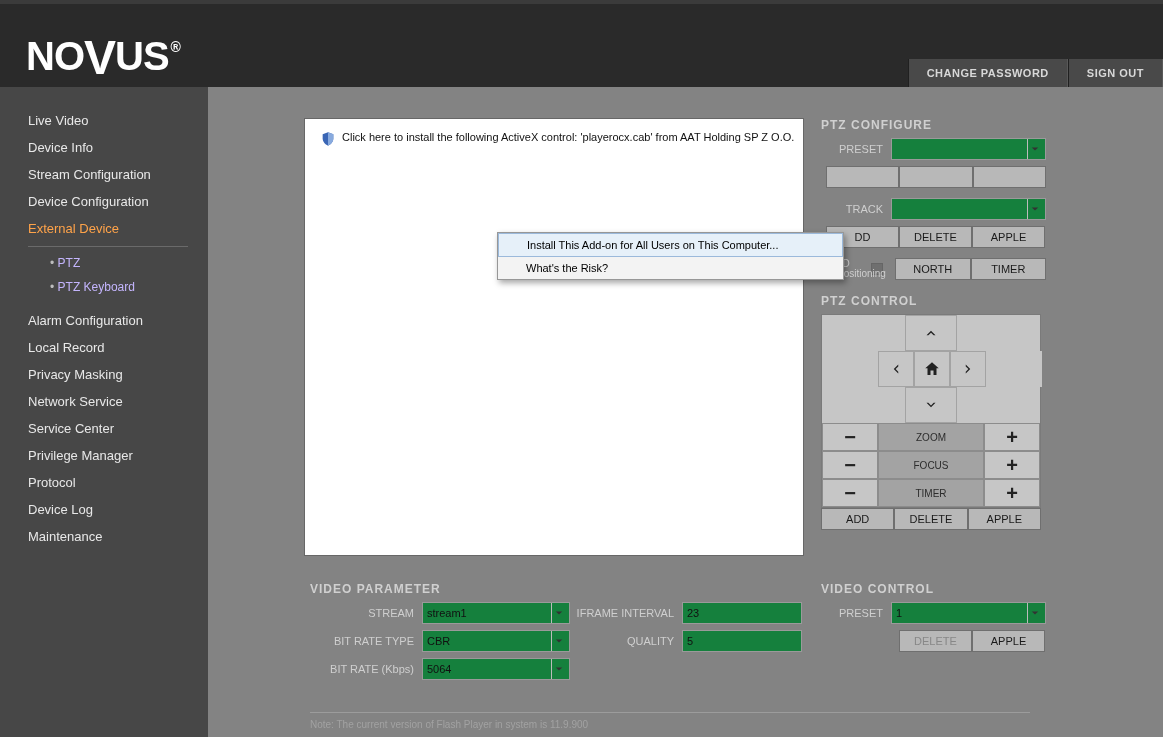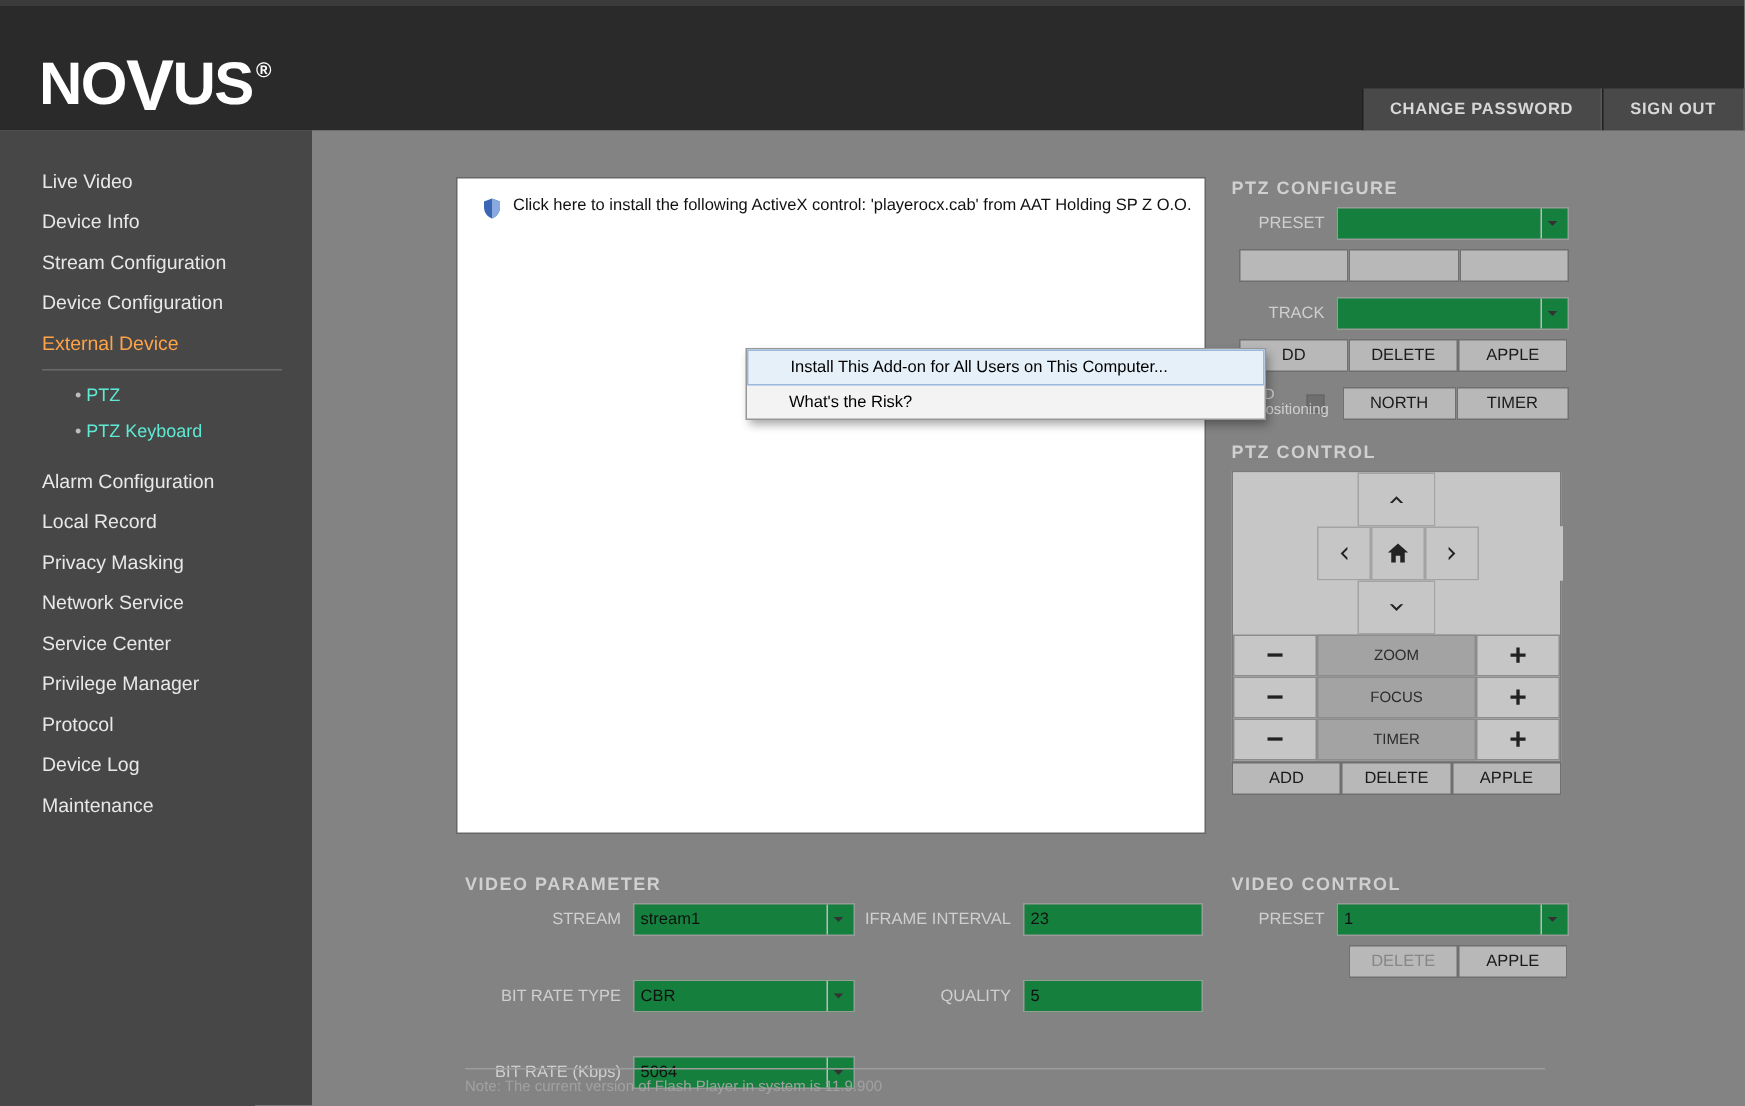--- a/index.html
+++ b/index.html
@@ -9,21 +9,21 @@
   .logo { margin-left:26px; margin-top:22px; font-size:40px; font-weight:900; color:#fff; letter-spacing:-1px; font-family: Arial, Helvetica, sans-serif;}
   .logo .big { font-size:48px; position:relative; top:4px;}
   .logo .reg { font-size:14px; position:relative; top:-18px; left:2px;}
   .header-right { align-self:flex-end; display:flex; }
   .header-btn { background:#494949; border-right:1px solid #595959; border-left:1px solid #202020; color:#d8d8d8; font-size:11px; font-weight:bold; letter-spacing:0.5px; padding:0 18px; height:28px; display:flex; align-items:center; cursor:pointer;}
   .main { display:flex; height:650px;}
   .sidebar { width:208px; background:#474747; padding-top:20px;}
   .side-item { color:#e8e8e8; font-size:13px; padding:6px 0 6px 28px; cursor:pointer;}
   .side-item.active { color:#ffa349; }
   .side-hr { border:none; border-top:1px solid #6a6a6a; margin:4px 20px 4px 28px;}
-  .sub-item { color:#5eead4; font-size:12px; padding:5px 0 5px 50px; cursor:pointer;}
+  .sub-item { color:#c4b5fd; font-size:12px; padding:5px 0 5px 50px; cursor:pointer;}
   .sub-item::before{ content:"• "; color:#bdbdbd;}
   .content { flex:1; background:#838383; position:relative;}
   
   .video-area { position:absolute; left:96px; top:31px; width:500px; height:438px; background:#fff; border:1px solid #676767;}
   .activex-msg { position:absolute; left:15px; top:12px; color:#111; font-size:11px; display:flex; align-items:flex-start; gap:6px;}
   .shield-icon{ width:16px;height:16px; }
   
   .ctx-menu { position:absolute; left:497px; top:232px; width:347px; background:#f3f3f3; border:1px solid #979797; box-shadow:2px 3px 6px rgba(0,0,0,0.35);}
   .ctx-item { font-size:11px; color:#000; padding:5px 10px 5px 28px; border-bottom:1px solid #e0e0e0; cursor:default;}
   .ctx-item.highlight{ background:#e6f0f9; border:1px solid #9bb9db;}
@@ -52,21 +52,21 @@
   .pad-lbl{ flex:1; display:flex;align-items:center;justify-content:center; border:1px solid #8c8c8c; background:#a3a3a3; color:#2c2c2c; font-size:10px;}
   .pad-btn{ width:56px; display:flex;align-items:center;justify-content:center;border:1px solid #8c8c8c;background:#c6c6c6;cursor:pointer;}
   .icon{width:18px;height:18px;fill:#222;}
   .pm{font-size:20px; font-weight:bold; color:#222;}
   .cb { width:12px;height:12px; border:1px solid #666; background:#6f6f6f; display:inline-block; margin-right:4px;}
   .cb-lbl{ color:#cfcfcf; font-size:10px; line-height:10px; display:inline-block;}
   
   .vparam { position:absolute; left:102px; top:495px; width:500px;}
   .vparam .row .lbl{ width:112px; font-size:11px; text-align:right;}
   .vparam .selwrap{ width:140px;}
-  .vparam-grid{ display:grid; grid-template-columns: 260px 240px; row-gap:23px;}
+  .vparam-grid{ display:grid; grid-template-columns: 260px 240px; row-gap:0;}
   .vcontrol { position:absolute; left:613px; top:495px; width:225px;}
   .vcontrol .lbl{width:70px;}
   .vcontrol .selwrap{ width:142px;}
   .note { position:absolute; left:102px; top:625px; color:#a2a2a2; font-size:10px; border-top:1px solid #9c9c9c; padding-top:6px; width:720px;}
 </style>
 </head>
 <body>
 
 <div class="topbar"></div>
 <div class="header">

